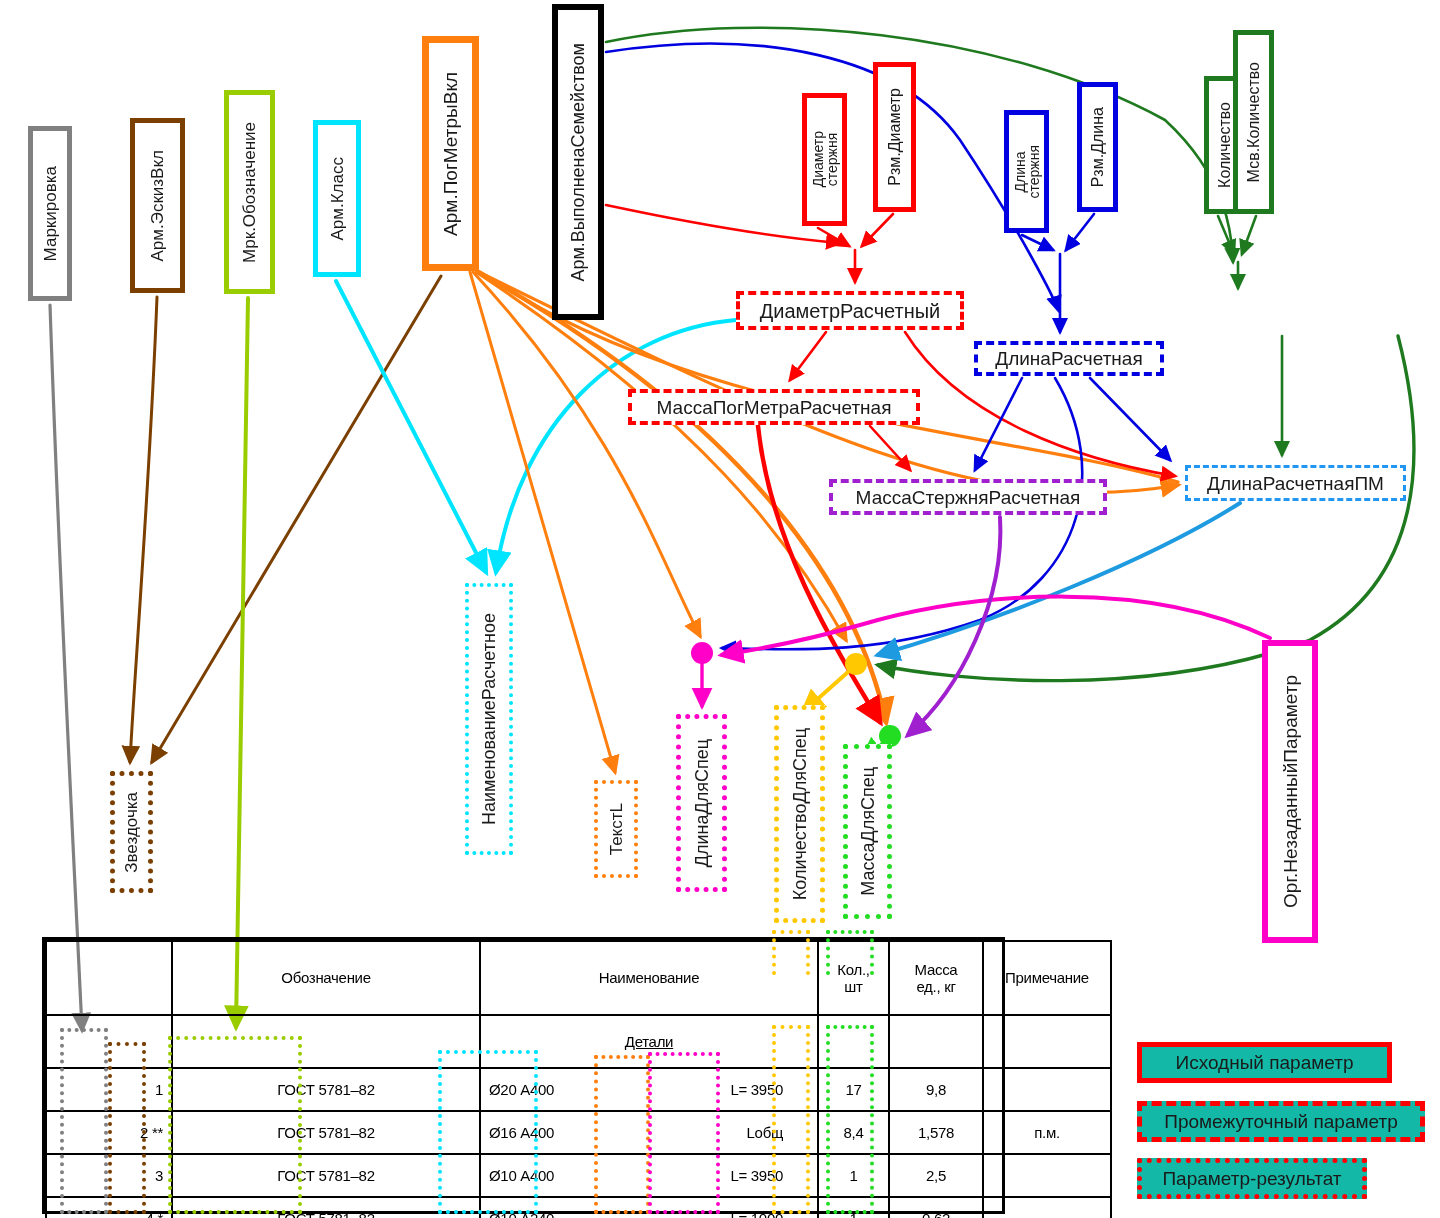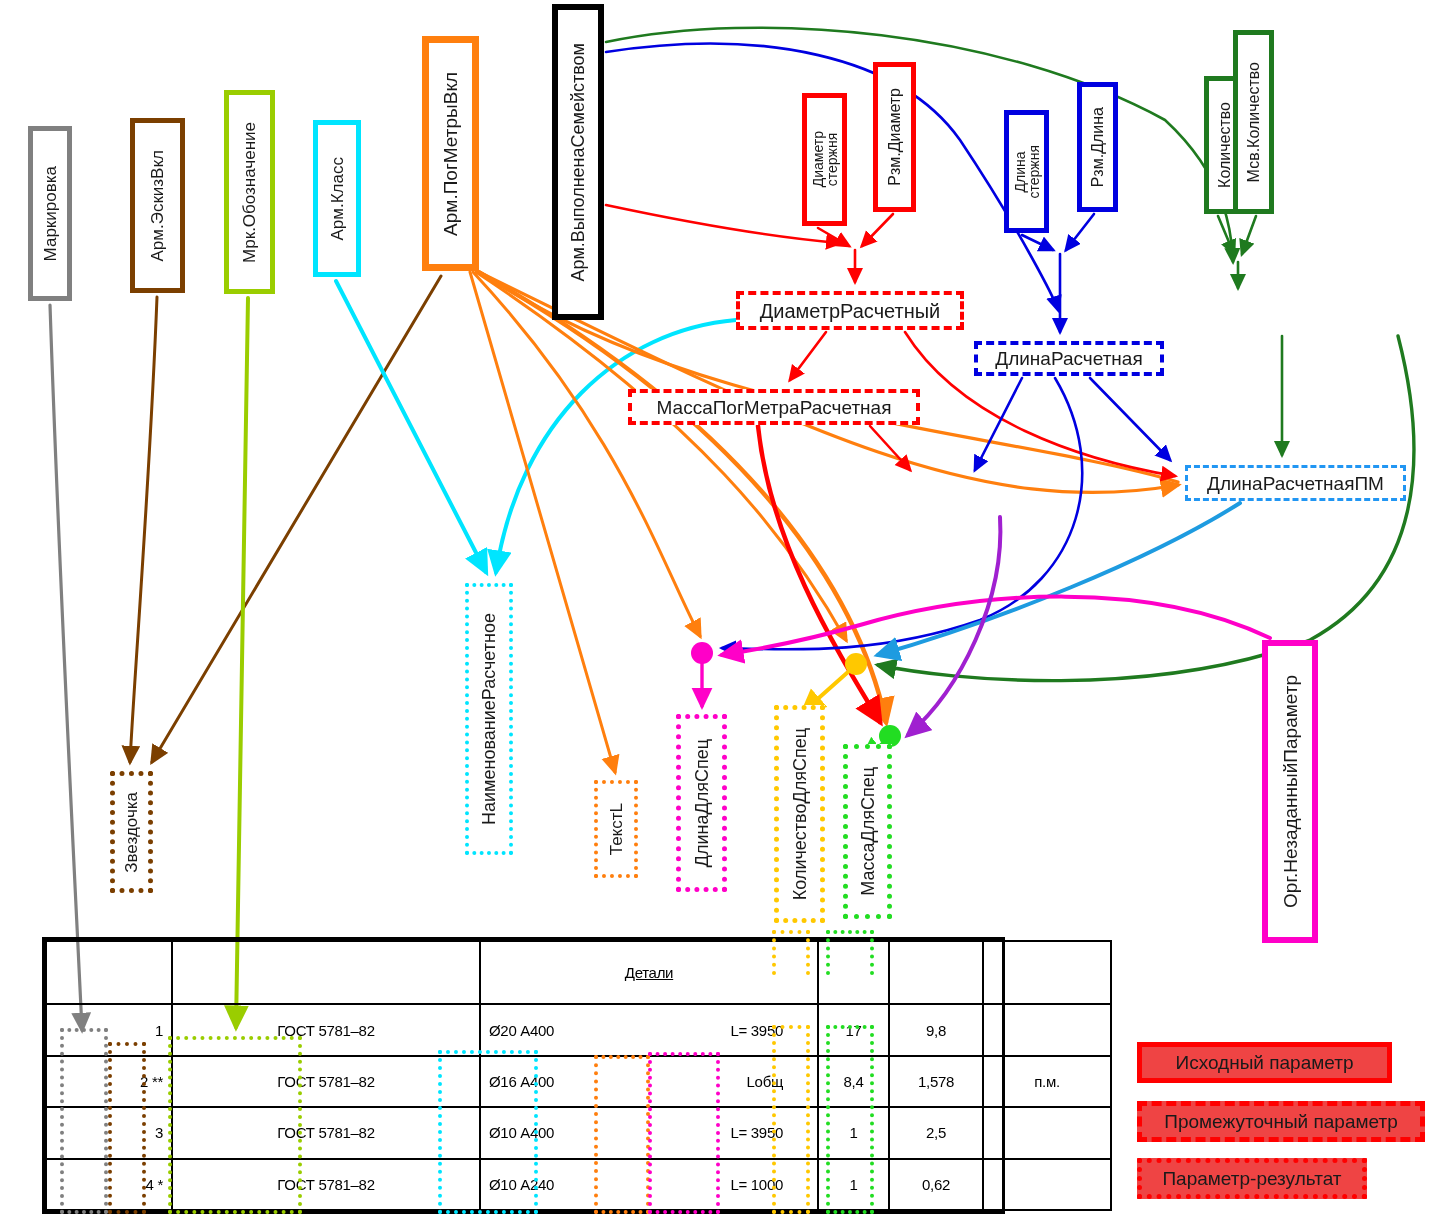--- a/index.html
+++ b/index.html
@@ -35,21 +35,21 @@
   .naim-right{flex:0 0 auto;padding-right:26px;}
   .detali{text-decoration:underline;}
 
   #spec-title{position:absolute;left:300px;top:898px;width:460px;text-align:center;
       font-family:"Liberation Sans Narrow","Liberation Sans",sans-serif;font-size:19px;color:#000;letter-spacing:-0.2px;}
 
   
   .ov{position:absolute;box-sizing:border-box;background:transparent;pointer-events:none;}
 
   
-  .legend-item{position:absolute;box-sizing:border-box;background:#ef4444;display:flex;align-items:center;
+  .legend-item{position:absolute;box-sizing:border-box;background:#14b8a6;display:flex;align-items:center;
       justify-content:center;color:#1a1a1a;font-size:19px;}
 </style>
 </head>
 <body>
 
 <div id="stage">
 
   <svg id="wires" viewBox="0 0 1440 1218">
     <defs>
       <marker id="ah-grey" markerWidth="7" markerHeight="7" refX="5.4" refY="3.1" orient="auto">
@@ -229,20 +229,23 @@
 
 
   <div class="node dashed" style="left:974px;top:341px;width:190px;height:35px;border-color:#0000E0;font-size:19px;">
     <span>ДлинаРасчетная</span>
     </div>
 
   <div class="node dashed" style="left:628px;top:389px;width:292px;height:36px;border-color:#FF0000;font-size:19px;">
     <span>МассаПогМетраРасчетная</span>
     </div>
 
+  <div class="node dashed" style="left:829px;top:479px;width:278px;height:36px;border-color:#A020D0;font-size:19px;">
+    <span>МассаСтержняРасчетная</span>
+    </div>
 
   <div class="node thin-dashed" style="left:1185px;top:465px;width:221px;height:36px;border-color:#2196F3;font-size:19px;">
     <span>ДлинаРасчетнаяПМ</span>
     </div>
 
   <div class="node vert thin-dotted" style="left:465px;top:583px;width:48px;height:272px;border-color:#00E5FF;font-size:18px;">
     <span>НаименованиеРасчетное</span>
     </div>
 
   <div class="node vert thin-dotted" style="left:594px;top:780px;width:44px;height:98px;border-color:#FF7F0E;font-size:17px;">
@@ -266,20 +269,34 @@
     </div>
 
   <div class="node vert solid" style="left:1262px;top:640px;width:56px;height:303px;border-color:#FF00C8;border-width:6px;font-size:19px;">
     <span>Орг.НезаданныйПараметр</span>
     </div>
 
 
   <div id="spec">
     <table>
       <tbody>
+          <tr class="hdr">
+        <td class="c-pos"></td>
+        <td class="c-oboz" style="text-align:center !important;">Обозначение</td>
+        <td class="c-naim">Наименование</td>
+        <td class="c-kol">
+          <div>Кол.,</div>
+          <div>шт</div>
+        </td>
+        <td class="c-mas">
+          <div>Масса</div>
+          <div>ед., кг</div>
+        </td>
+        <td class="c-prim">Примечание</td>
+      </tr>
 
       <tr class="row" style="height:53px;">
         <td class="c-pos"></td>
         <td class="c-oboz"></td>
         <td class="c-naim">
           <span class="detali">Детали</span></td>
         <td class="c-kol"></td>
         <td class="c-mas"></td>
         <td class="c-prim"></td>
       </tr>

